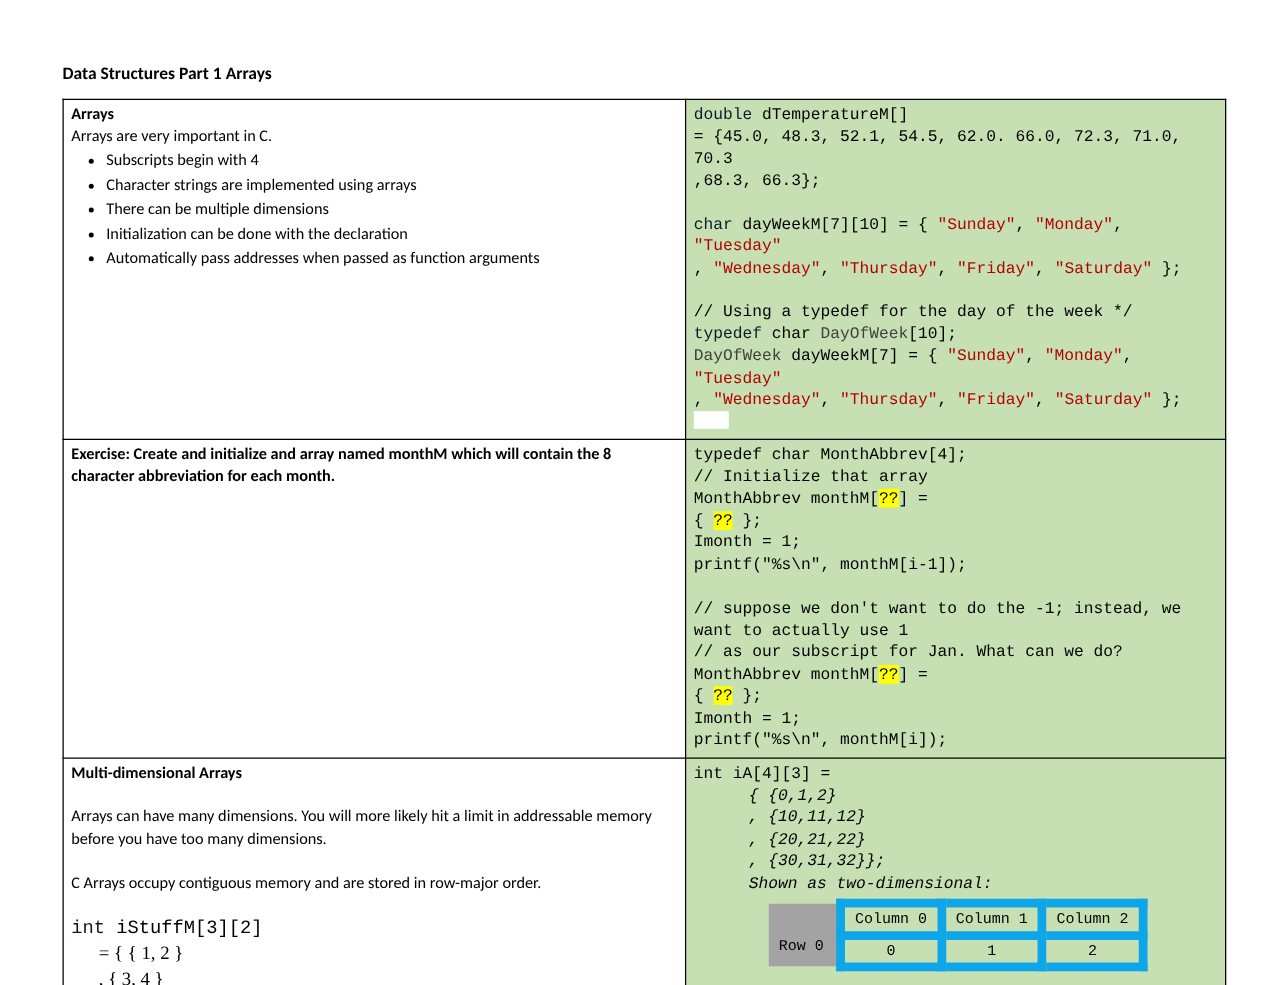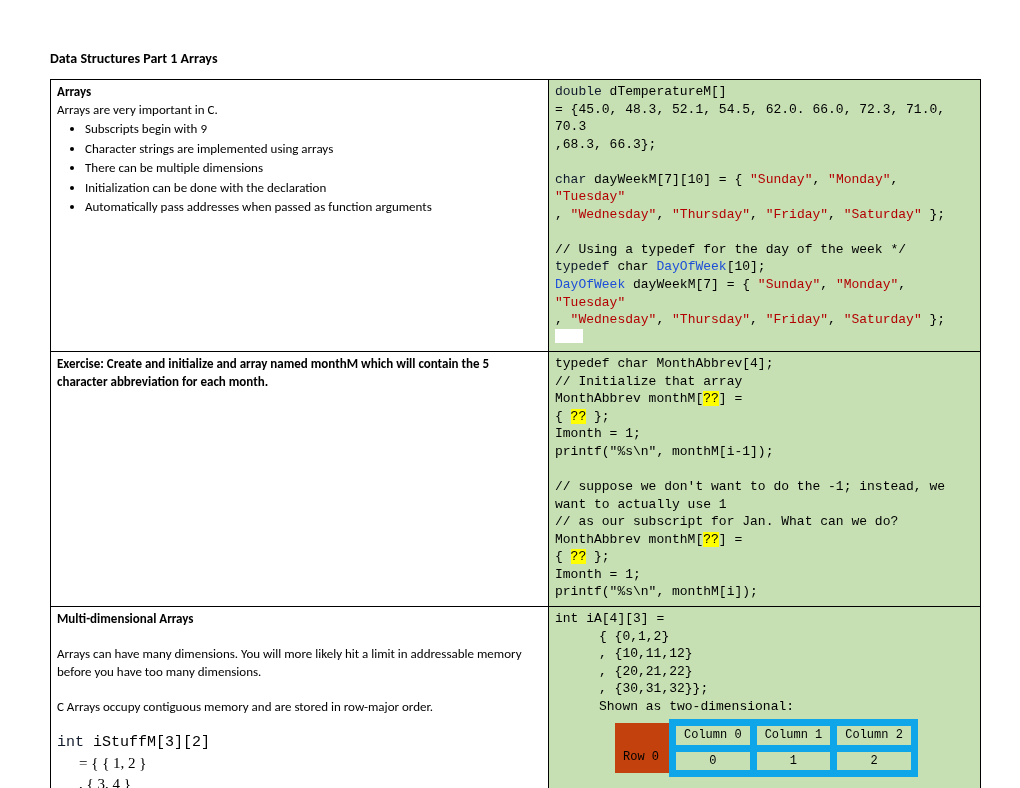--- a/index.html
+++ b/index.html
@@ -33,60 +33,60 @@
     padding: 3px 6px;
     font-size: 13px;
     line-height: 1.35;
   }
   td.left { width: 498px; }
   td.right { width: 432px; background: #c6e0b4; font-family: Consolas, "Courier New", monospace; font-size: 12px; line-height: 1.45; }
   .bold { font-weight: bold; }
   ul.bullets { margin: 2px 0 2px 28px; padding: 0; }
   ul.bullets li { margin: 2px 0; }
   .kw-blue { color: #0f172a; }
-  .kw-teal { color: #1d4ed8; }
+  .kw-teal { color: #404040; }
   .str { color: #b30000; }
   .hl { background: #ffff00; }
   .mono { font-family: Consolas, "Courier New", monospace; font-size: 15px; }
   table.colhdr {
     border-collapse: collapse;
     margin-left: 60px;
     margin-top: 4px;
   }
   table.colhdr td {
     border: 7px solid #0ea5e9;
     padding: 1px 8px;
     font-size: 12px;
     text-align: center;
     background: #c6e0b4;
   }
   table.colhdr td.rowlbl {
     border: none;
-    background: #c2410c;
+    background: #a3a3a3;
     text-align: right;
     padding-right: 10px;
   }
-  .indent1  { padding-left: 44px; display: block; }
+  .indent1  { padding-left: 44px; display: block; font-style: italic; }
   .indent05 { padding-left: 22px; display: block; font-family: Liberation Serif, serif; }
 </style>
 </head>
 <body>
 
 <div class="page">
   <div class="title">Data Structures Part 1 Arrays</div>
 
   <table class="main">
 
     <tbody>
         <tr>
       <td class="left">
         <span class="bold">Arrays</span><br>
         <span>Arrays are very important in C.</span>
         <ul class="bullets">
-          <li>Subscripts begin with 9</li>
+          <li>Subscripts begin with 4</li>
           <li>Character strings are implemented using arrays</li>
           <li>There can be multiple dimensions</li>
           <li>Initialization can be done with the declaration</li>
           <li>Automatically pass addresses when passed as function arguments</li>
         </ul>
       </td>
       <td class="right">
 <span class="kw-blue">double</span><span> dTemperatureM[]</span><br>
 <span>    = {45.0, 48.3, 52.1, 54.5, 62.0. 66.0, 72.3, 71.0, 70.3</span><br>
 <span>       ,68.3, 66.3};</span><br>
@@ -97,21 +97,21 @@
 <span>// Using a typedef for the day of the week */</span><br>
 <span class="kw-blue">typedef</span><span> char </span><span class="kw-teal">DayOfWeek</span><span>[10];</span><br>
 <span class="kw-teal">DayOfWeek</span><span> dayWeekM[7] = { </span><span class="str">"Sunday"</span><span>, </span><span class="str">"Monday"</span><span>, </span><span class="str">"Tuesday"</span><br>
 <span>    , </span><span class="str">"Wednesday"</span><span>, </span><span class="str">"Thursday"</span><span>, </span><span class="str">"Friday"</span><span>, </span><span class="str">"Saturday"</span><span> };</span><br>
 <span style="background:#fff; display:inline-block; width:28px; height:14px;"></span>
       </td>
     </tr>
 
     <tr>
       <td class="left">
-        <span class="bold">Exercise:  Create and initialize and array named monthM which will contain the 5 character abbreviation for each month.</span>
+        <span class="bold">Exercise:  Create and initialize and array named monthM which will contain the 8 character abbreviation for each month.</span>
       </td>
       <td class="right" style="height:255px;">
 <span>typedef char MonthAbbrev[4];</span><br>
 <span>// Initialize that array</span><br>
 <span>MonthAbbrev monthM[</span><span class="hl">??</span><span>] =</span><br>
 <span>    { </span><span class="hl">??</span><span> };</span><br>
 <span>Imonth = 1;</span><br>
 <span>printf("%s\n", monthM[i-1]);</span><br>
 <br>
 <span>// suppose we don't want to do the -1; instead, we want to actually use 1</span><br>

